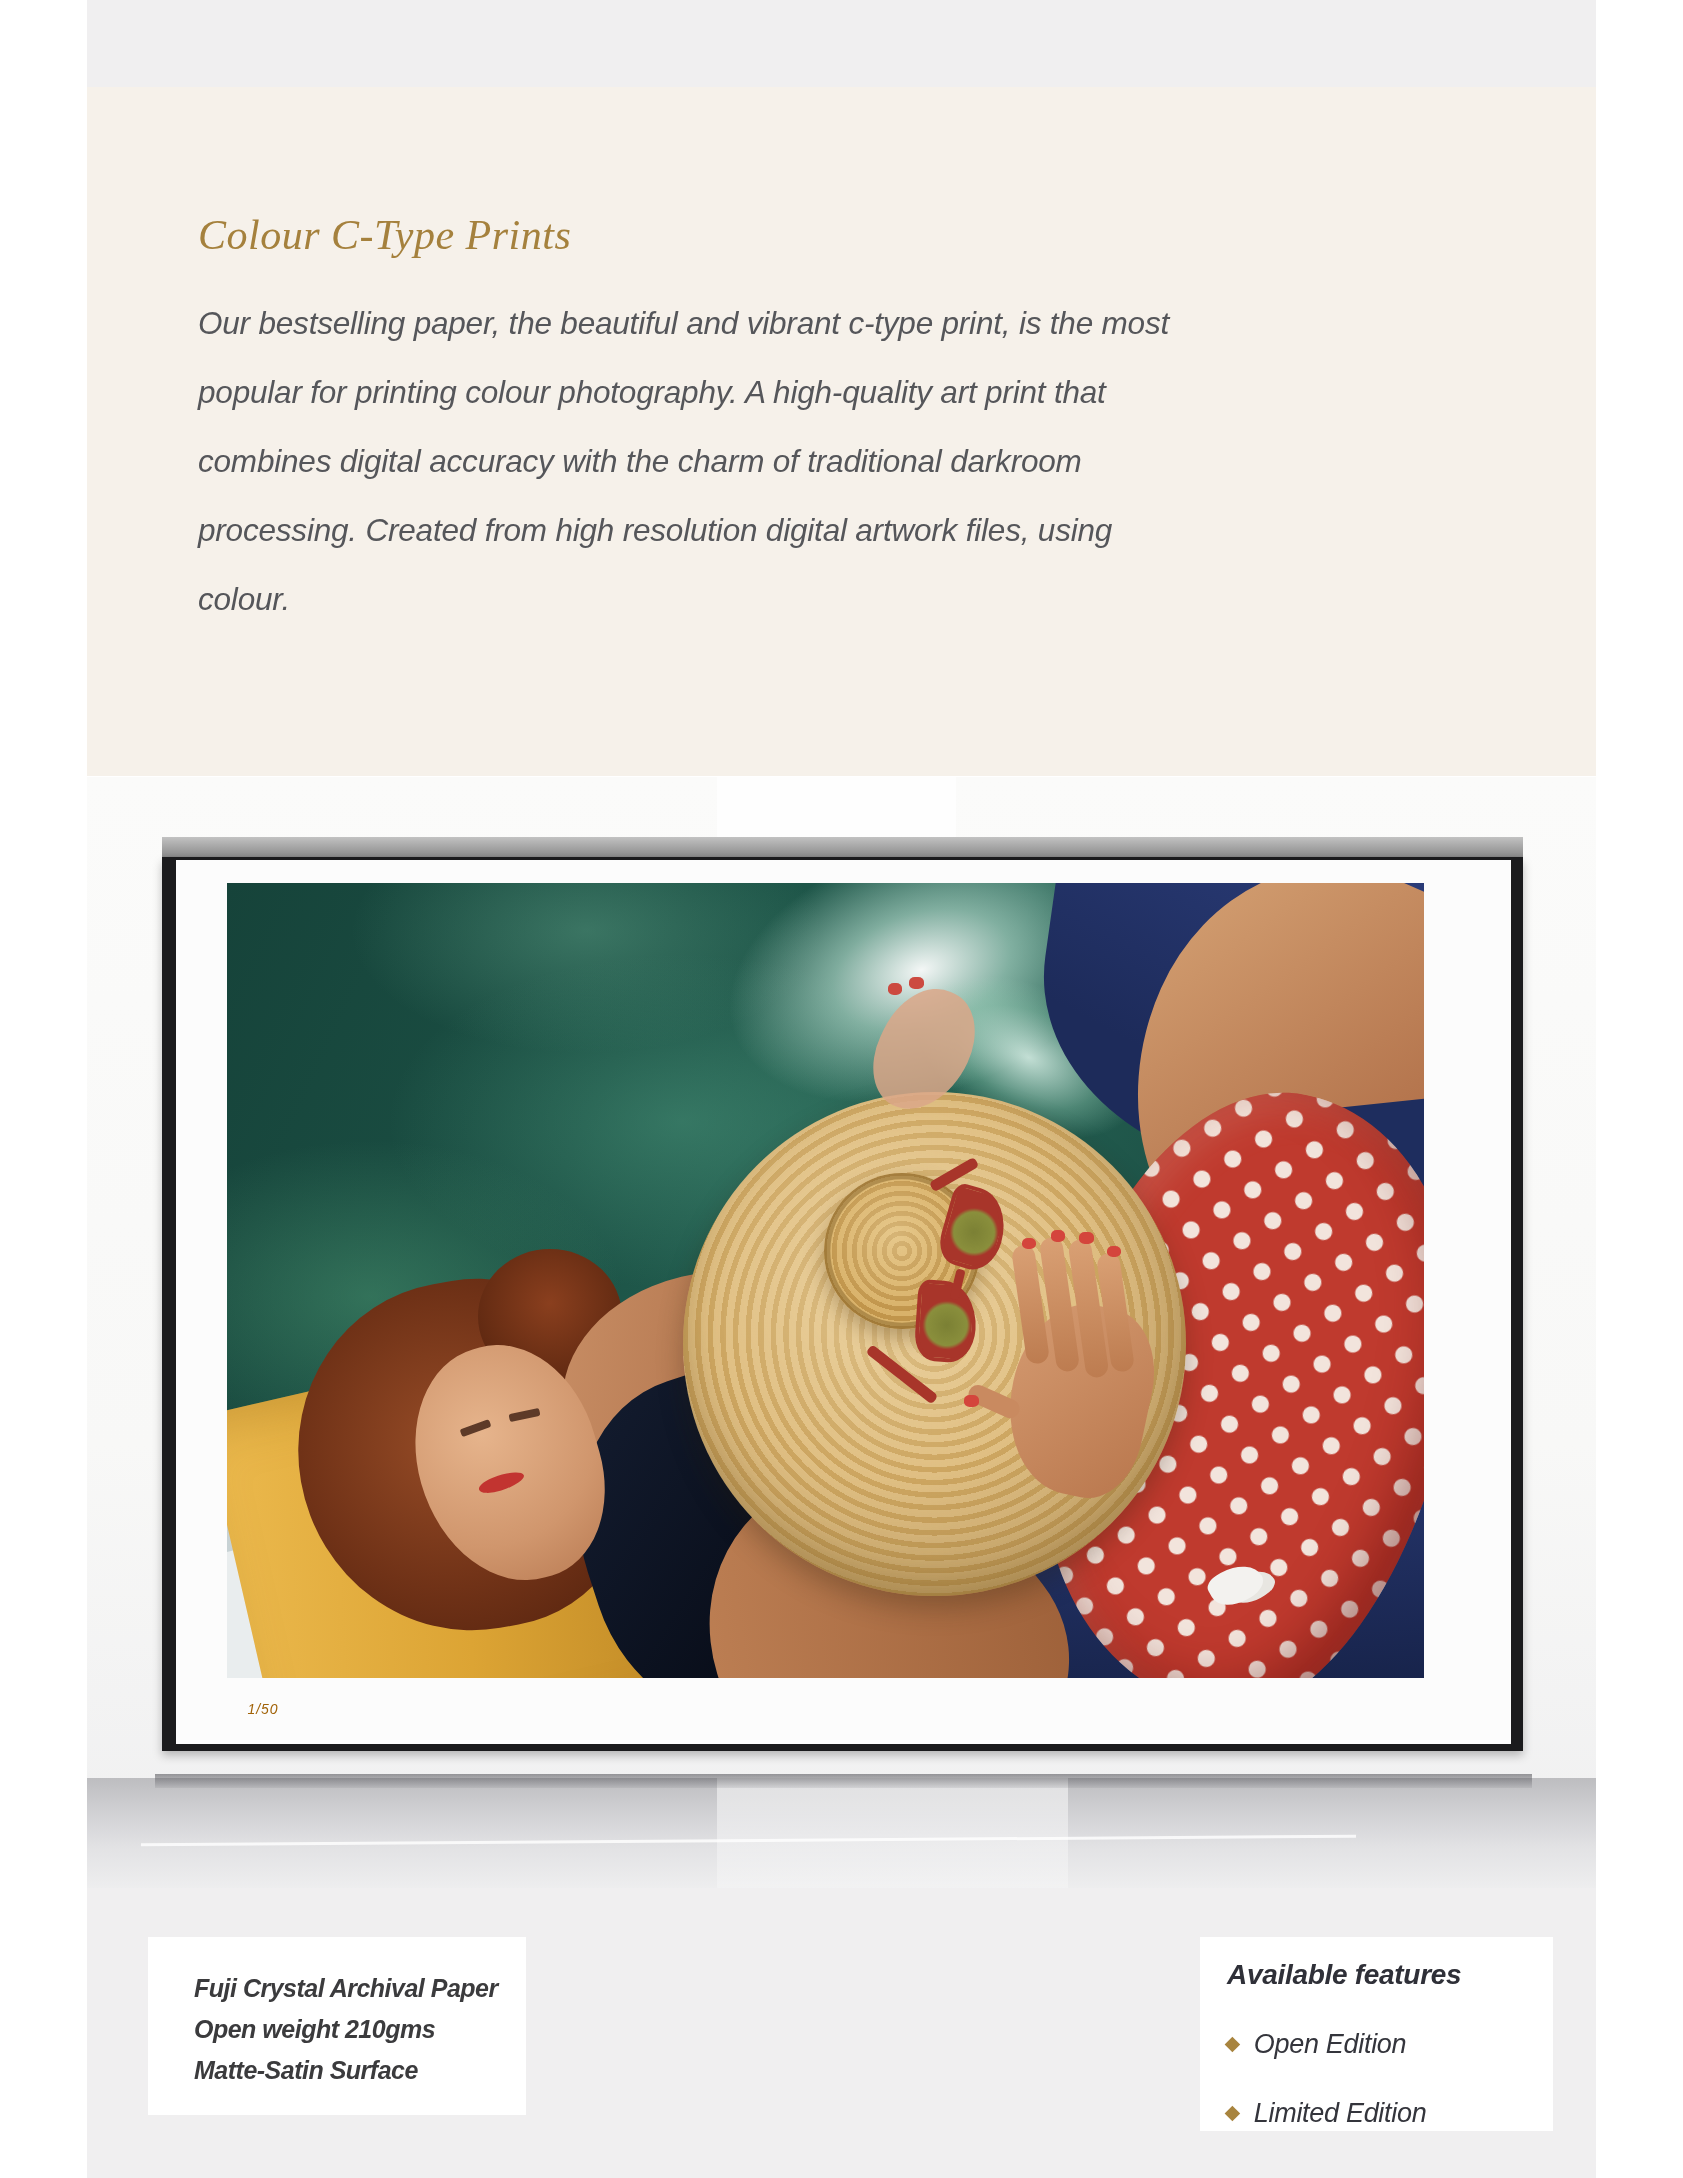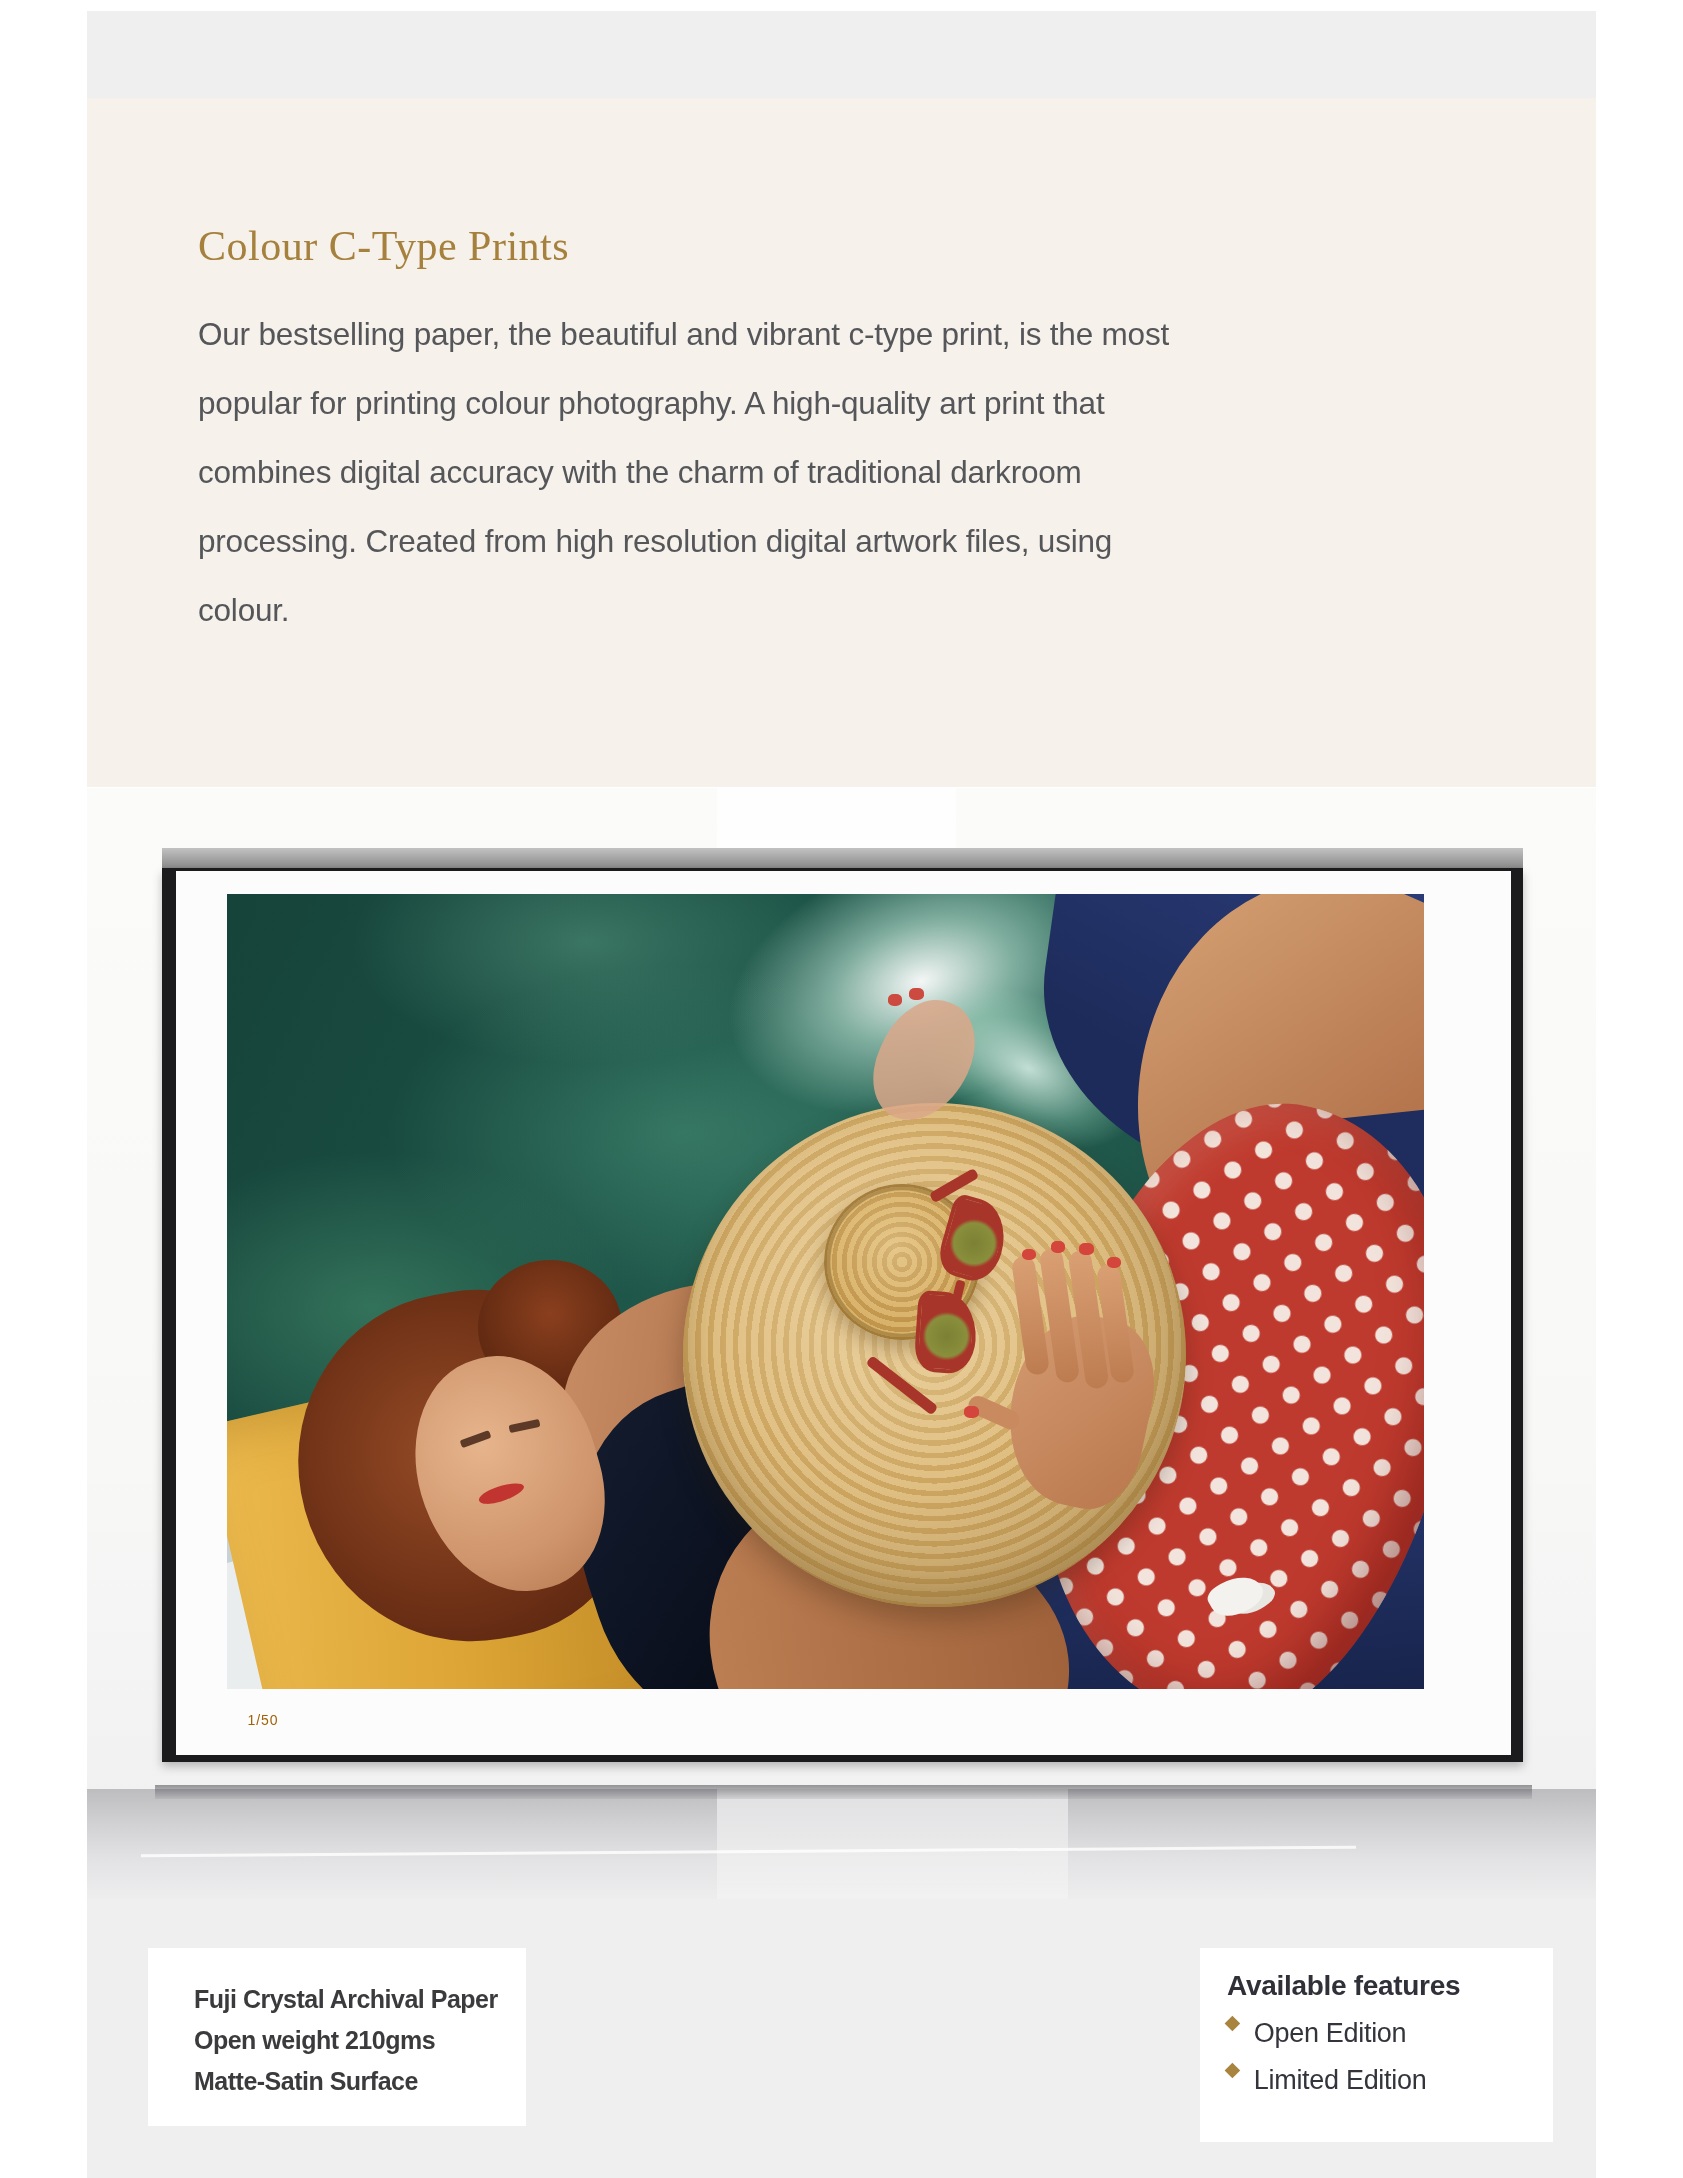--- a/index.html
+++ b/index.html
@@ -3,21 +3,21 @@
 <meta charset="utf-8">
 <style>
   * { margin:0; padding:0; box-sizing:border-box; }
   html,body { background:#ffffff; }
   body {
     width:1683px; height:2178px; position:relative; overflow:hidden;
     font-family:"Liberation Sans", sans-serif;
   }
 
   
-  .page-column { position:absolute; left:87px; top:11px; width:1509px; height:1860px; }
+  .page-column { position:absolute; left:87px; top:0; width:1509px; height:1860px;font-style:italic; }
 
   .band-top    { position:absolute; left:0; top:0;    width:1509px; height:87px;  background:#f0eff0; }
   .cream-panel { position:absolute; left:0; top:87px; width:1509px; height:689px; background:#f6f1ea; }
   .photo-area  { position:absolute; left:0; top:777px; width:1509px; height:1112px;
                  background:linear-gradient(180deg,#fbfbfa 0%,#f8f8f7 60%,#efeff0 100%); overflow:hidden; }
   .band-bottom { position:absolute; left:0; top:1888px; width:1509px; height:290px; background:#f0eff0; }
 
   
   .page-title {
     position:absolute; left:111px; top:124px;
@@ -158,21 +158,21 @@
 
   
   .spec-box { position:absolute; left:61px; top:49px; width:378px; height:178px;
     background:#ffffff; padding:31px 0 0 46px; }
   .spec-line { font-size:25px; font-weight:bold; color:#3b3b3d; line-height:41px;
     letter-spacing:-0.5px; white-space:nowrap; }
 
   .features-box { position:absolute; left:1113px; top:49px; width:353px; height:194px;
     background:#ffffff; padding:21.6px 0 0 27px; }
   .features-heading { font-size:28px; font-weight:bold; color:#2f3038; letter-spacing:-0.3px; white-space:nowrap; }
-  .feature-item { display:flex; margin-top:16px; }
+  .feature-item { display:flex; align-items:center; margin-top:38px; }
   .diamond { width:10.8px; height:10.8px; background:#a8843e; transform:rotate(45deg);
     margin-right:16px; flex:0 0 auto; }
   .feature-label { font-size:27px; color:#34353c; letter-spacing:-0.3px; white-space:nowrap; }
 </style>
 </head>
 <body>
 
 <div class="page-column">
 
   <div class="band-top"></div>

